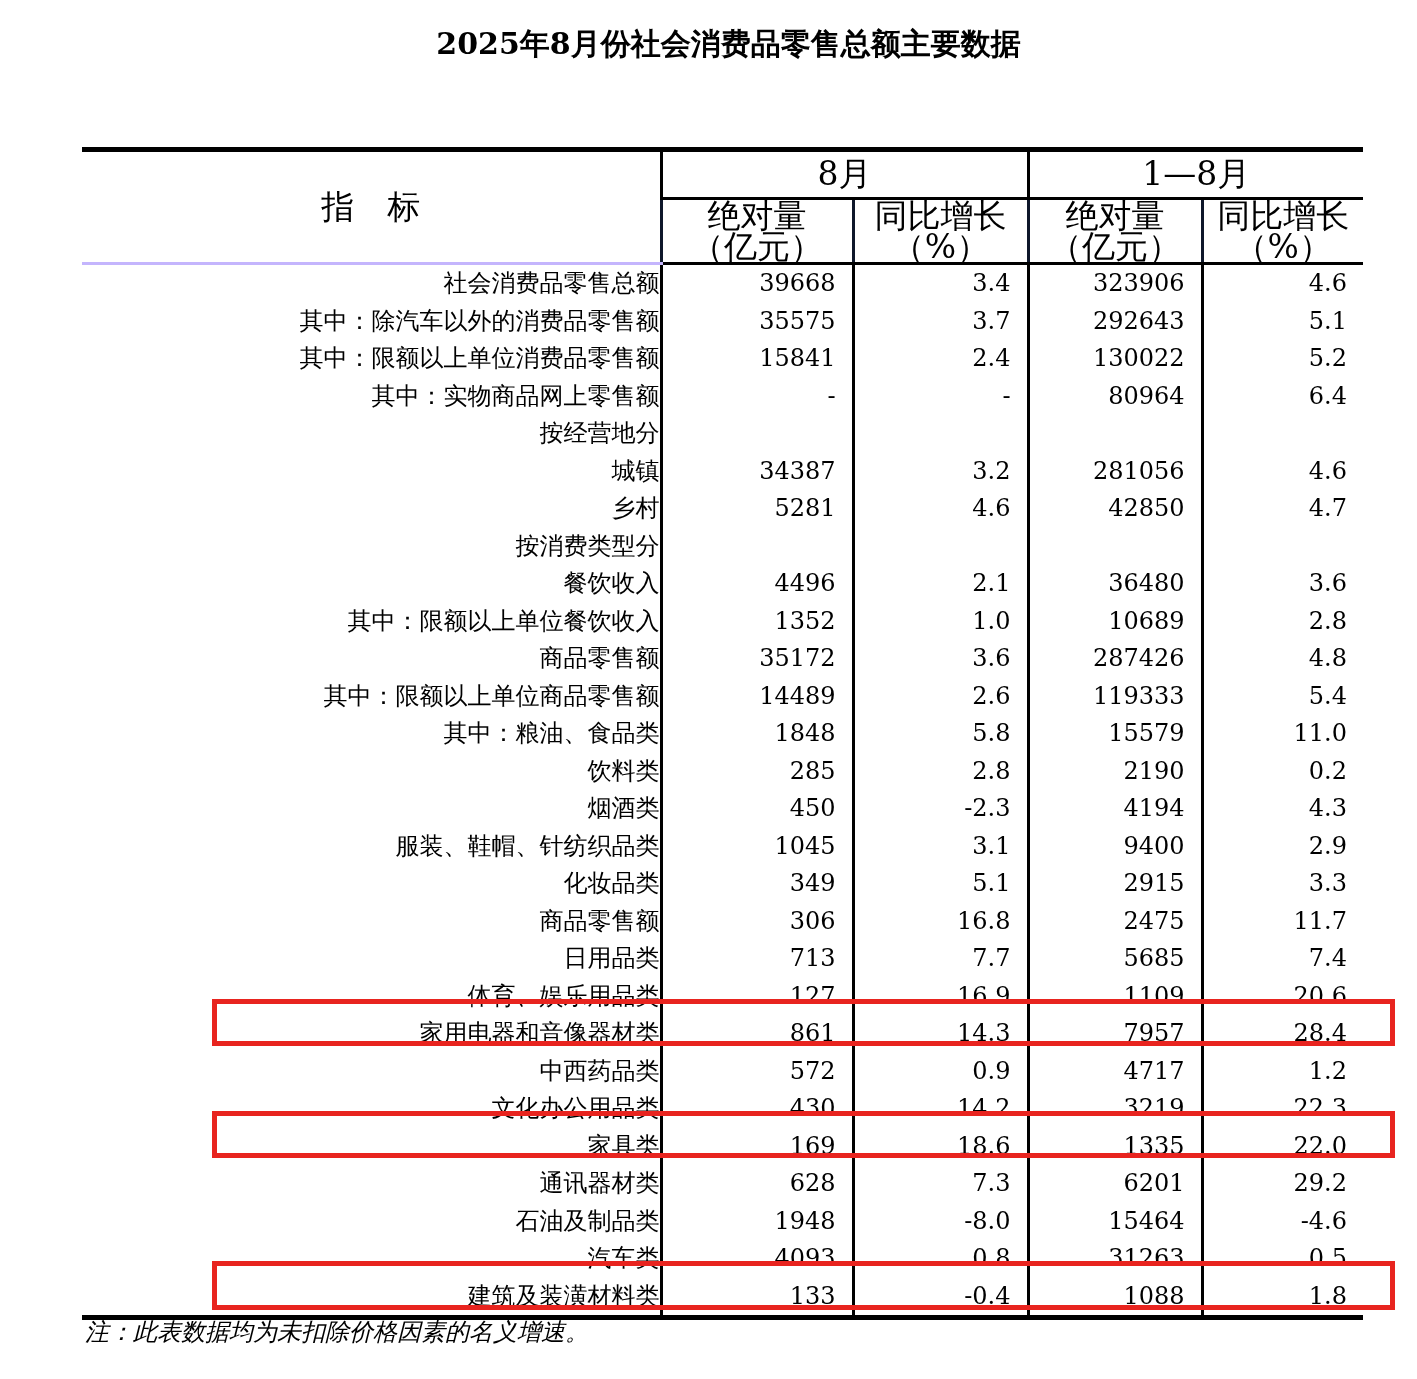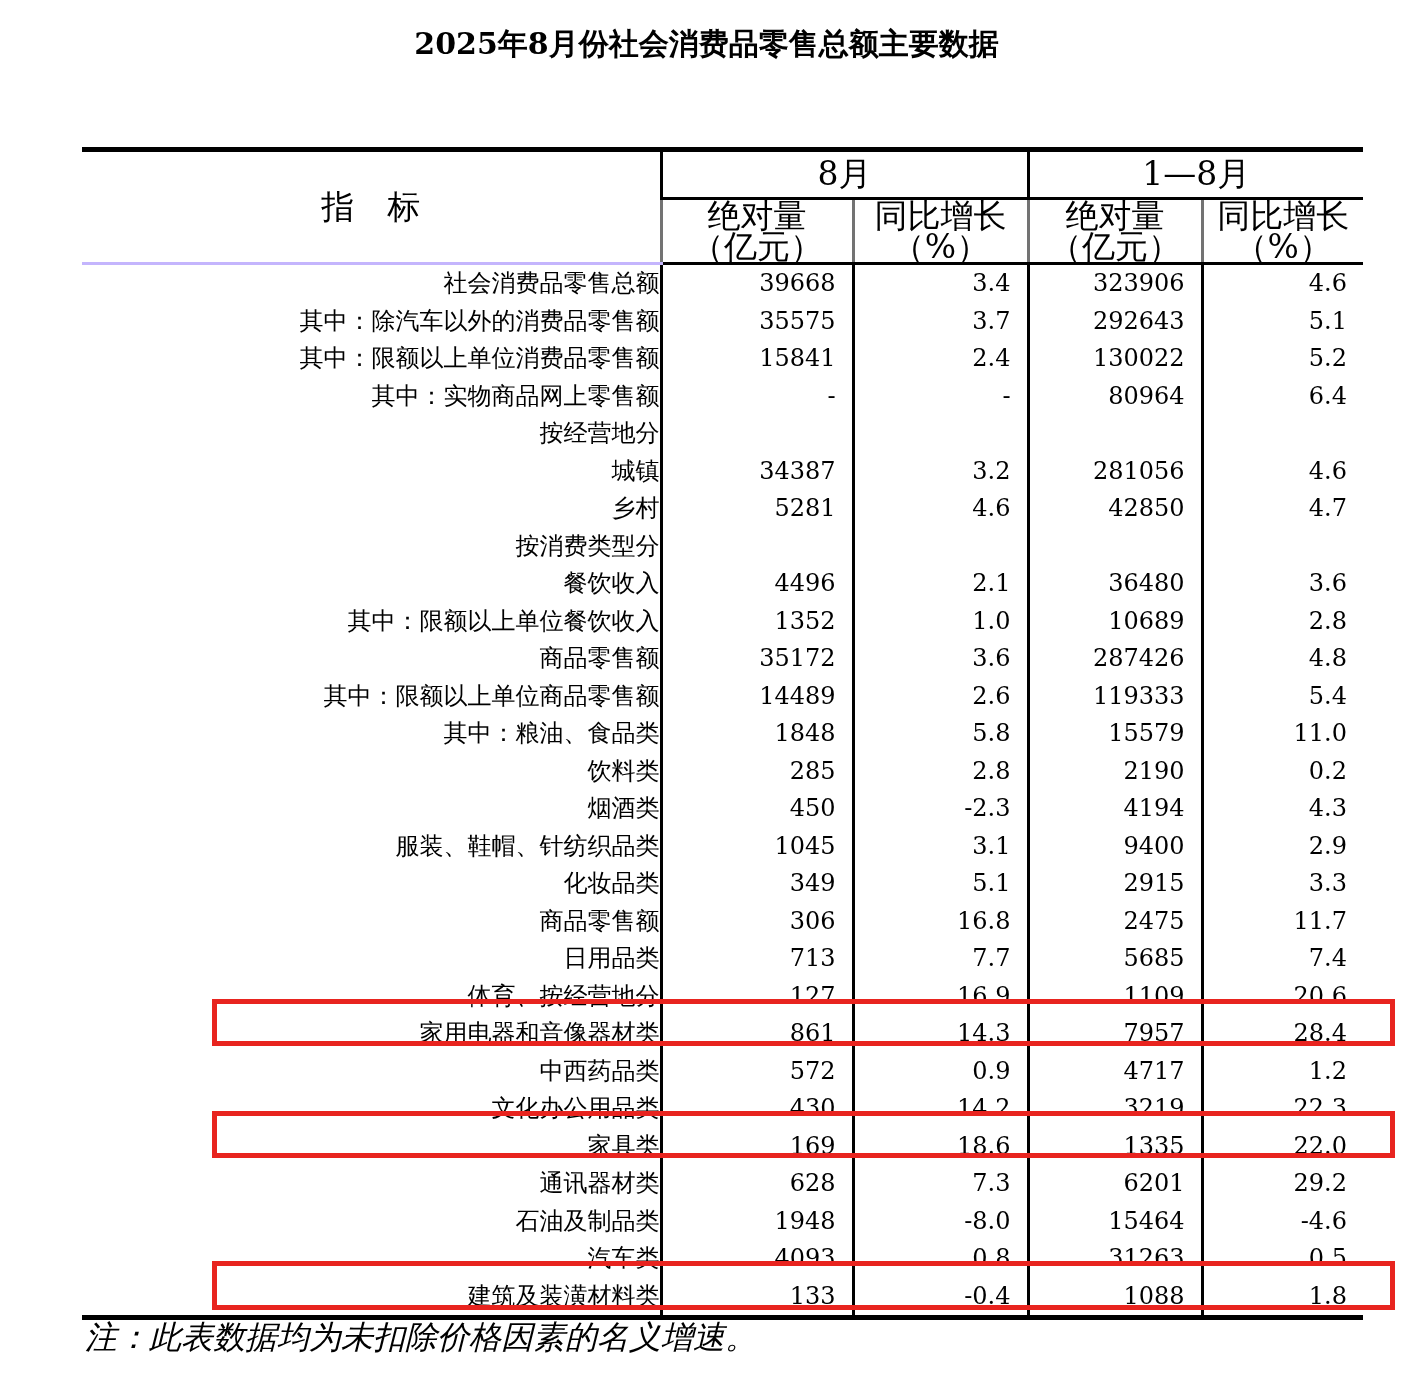--- a/index.html
+++ b/index.html
@@ -8,21 +8,21 @@
     width: 1417px;
     height: 1379px;
     background: #ffffff;
     color: #000000;
     font-family: "DejaVu Serif", "Liberation Serif", serif;
     overflow: hidden;
   }
   .title {
     position: absolute;
     top: 24px;
-    left: 66px;
+    left: 88px;
     width: 1281px;
     text-align: center;
     font-size: 30px;
     font-weight: bold;
     white-space: nowrap;
   }
   table.main {
     position: absolute;
     left: 82px;
     top: 147px;
@@ -42,21 +42,21 @@
   th.indicator-h {
     border-bottom: 3px solid #c4b5fd;
   }
   th.grp {
     height: 34px;
     border-left: 3px solid #000;
     border-bottom: 3px solid #000;
   }
   th.sub {
     height: 62px;
-    border-left: 3px solid #737373;
+    border-left: 3px solid #0f172a;
     border-bottom: 3px solid #000;
   }
   th.sub .shl { line-height: 31px; }
   tbody td {
     height: 37.5px;
     line-height: 37.5px;
     font-size: 24px;
     vertical-align: middle;
   }
   tbody td.label { text-align: right; }
@@ -77,21 +77,21 @@
     width: 1183px;
     border: 5px solid #e8241f;
     box-sizing: border-box;
     background: transparent;
     z-index: 5;
   }
   .note {
     position: absolute;
     left: 85px;
     top: 1316px;
-    font-size: 32px;
+    font-size: 24px;
     font-style: italic;
     white-space: nowrap;
   }
 </style>
 </head>
 <body>
 
 <div id="page">
 
   <div class="title">2025年8月份社会消费品零售总额主要数据</div>
@@ -257,21 +257,21 @@
           <td class="num">11.7</td>
         </tr>
         <tr>
           <td class="label ind4">日用品类</td>
           <td class="num">713</td>
           <td class="num">7.7</td>
           <td class="num">5685</td>
           <td class="num">7.4</td>
         </tr>
         <tr>
-          <td class="label ind4">体育、按经营地分</td>
+          <td class="label ind4">体育、娱乐用品类</td>
           <td class="num">127</td>
           <td class="num">16.9</td>
           <td class="num">1109</td>
           <td class="num">20.6</td>
         </tr>
         <tr class="hl">
           <td class="label ind4">家用电器和音像器材类</td>
           <td class="num">861</td>
           <td class="num">14.3</td>
           <td class="num">7957</td>

